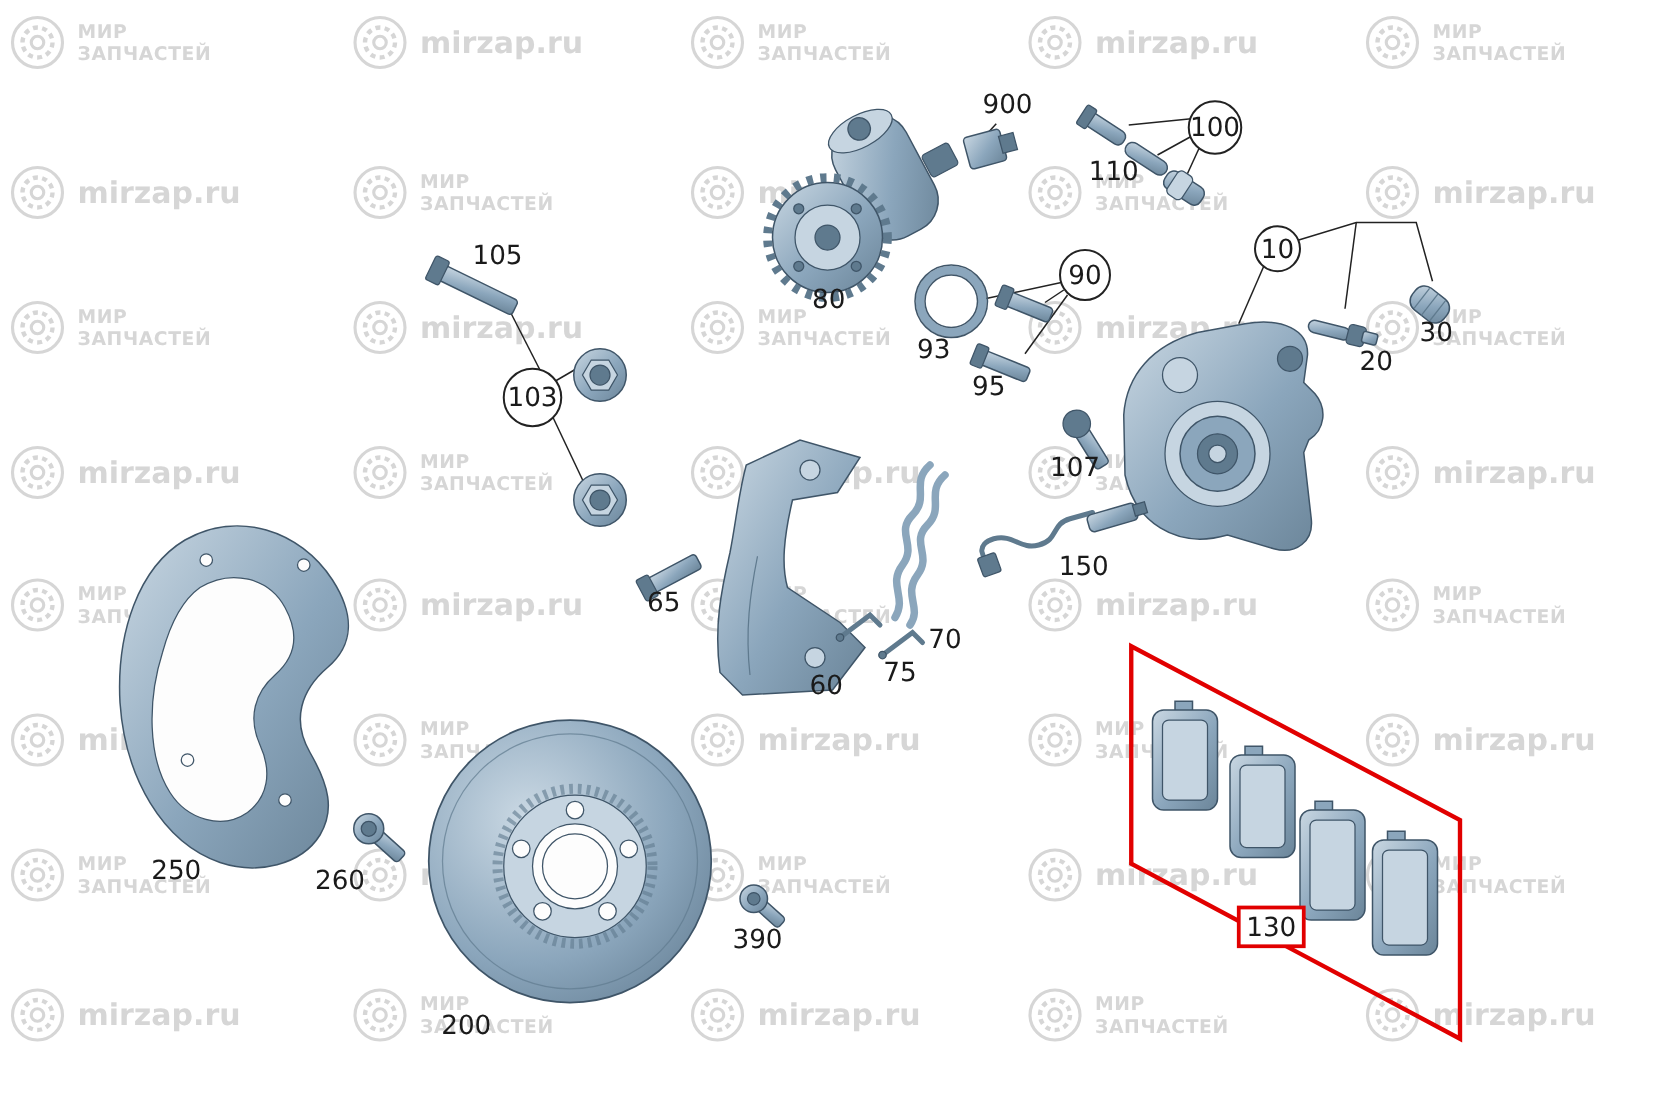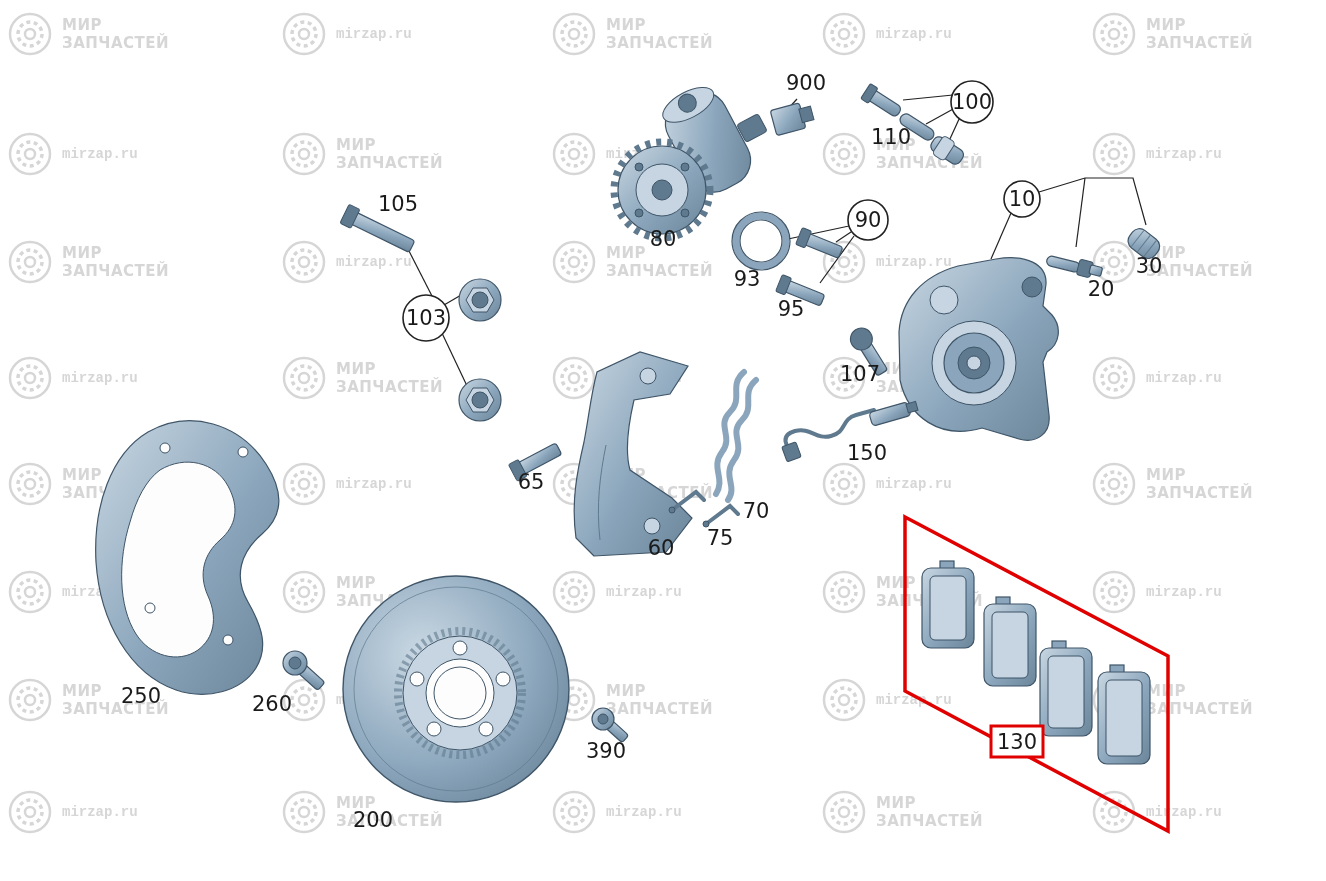--- a/index.html
+++ b/index.html
@@ -4,21 +4,21 @@
 <style>
   html,body{margin:0;padding:0;}
   body{
     width:1326px;height:881px;position:relative;background:#ffffff;
     overflow:hidden;font-family:"DejaVu Sans", sans-serif;
   }
   #watermarks{position:absolute;inset:0;z-index:0;}
   .wm{position:absolute;display:flex;align-items:center;gap:10px;
       color:var(--watermark,#d6d6d6);font-weight:bold;user-select:none;}
   .wm .brand{font-size:15px;line-height:1.2;letter-spacing:.5px;}
-  .wm .site{font-size:14px;font-family:Liberation Mono, monospace;}
+  .wm .site{font-size:24px;}
   .wm svg{flex:0 0 auto;}
   #diagram{position:absolute;left:0;top:0;z-index:1;}
 
   
   .metal{fill:url(#gm);stroke:var(--part-stroke,#3f5568);stroke-width:1.2;}
   .flat{fill:var(--part-fill,#8ba6bc);stroke:var(--part-stroke,#3f5568);stroke-width:1.2;}
   .light{fill:var(--part-fill-light,#c2d2df);stroke:var(--part-stroke,#3f5568);stroke-width:1;}
   .dark{fill:var(--part-fill-dark,#5f7a8e);stroke:var(--part-stroke,#3f5568);stroke-width:1;}
   .hole{fill:#fdfdfd;stroke:var(--part-stroke,#3f5568);stroke-width:1;}
   .wire{fill:none;stroke:var(--part-fill-dark,#5f7a8e);stroke-width:4;stroke-linecap:round;}

